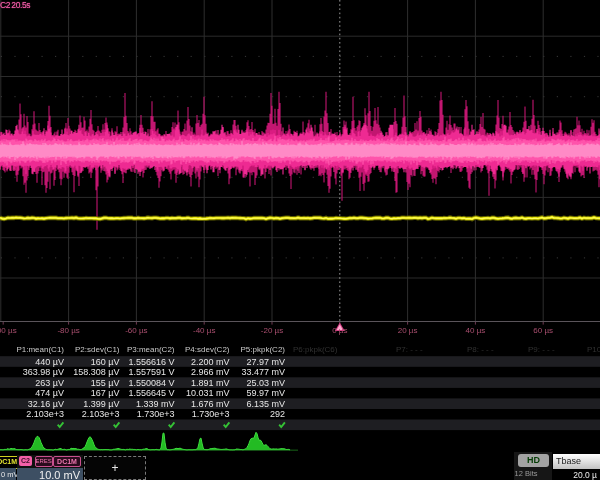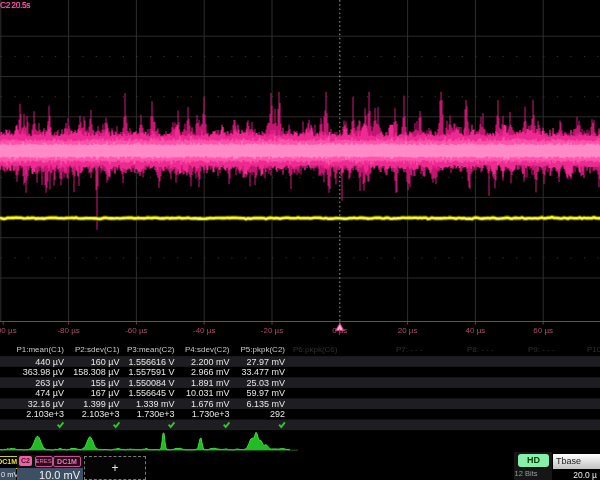--- a/index.html
+++ b/index.html
@@ -152,21 +152,21 @@
      border-radius:2px;background:#2a0c1d;color:#ef77b0;text-align:center;" class="badge">DC1M</div>
 <div style="position:absolute;left:17px;top:467.5px;width:66px;height:12.5px;background:#3d4f63;"></div>
 <div style="position:absolute;left:17px;top:469px;width:63px;height:22px;color:#f0f0f0;
      font-size:11px;text-align:right;font-family:'Liberation Sans',sans-serif;">10.0 mV</div>
 
 <div style="position:absolute;left:84px;top:456px;width:60px;height:22px;border:1px dashed #7a7a7a;
      background:#050505;color:#e8e8e8;font-size:12px;text-align:center;line-height:22px;
      font-family:'Liberation Sans',sans-serif;">+</div>
 
 <div style="position:absolute;left:514px;top:452px;width:38px;height:28px;background:#161616;"></div>
-<div style="position:absolute;left:518px;top:453.5px;width:31px;height:13px;background:#86efac;
+<div style="position:absolute;left:518px;top:453.5px;width:31px;height:13px;background:#a3a3a3;
      border-radius:3px;color:#043c04;font-size:9px;line-height:13px;text-align:center;font-weight:bold;
      font-family:'Liberation Sans',sans-serif;">HD</div>
 <div style="position:absolute;left:514px;top:469px;width:24px;height:10px;color:#9a9a9a;
      font-size:7.5px;text-align:center;font-family:'Liberation Sans',sans-serif;">12 Bits</div>
 <div style="position:absolute;left:553px;top:453.5px;width:47px;height:15px;
      background:linear-gradient(#ffffff,#c2c2c2);color:#1c1c1c;font-size:9px;line-height:15px;
      padding-left:3px;font-family:'Liberation Sans',sans-serif;">Tbase</div>
 <div style="position:absolute;left:553px;top:469.5px;width:44px;height:20px;color:#ececec;
      font-size:8.5px;text-align:right;font-family:'Liberation Sans',sans-serif;">20.0 µ</div>
 </div>

